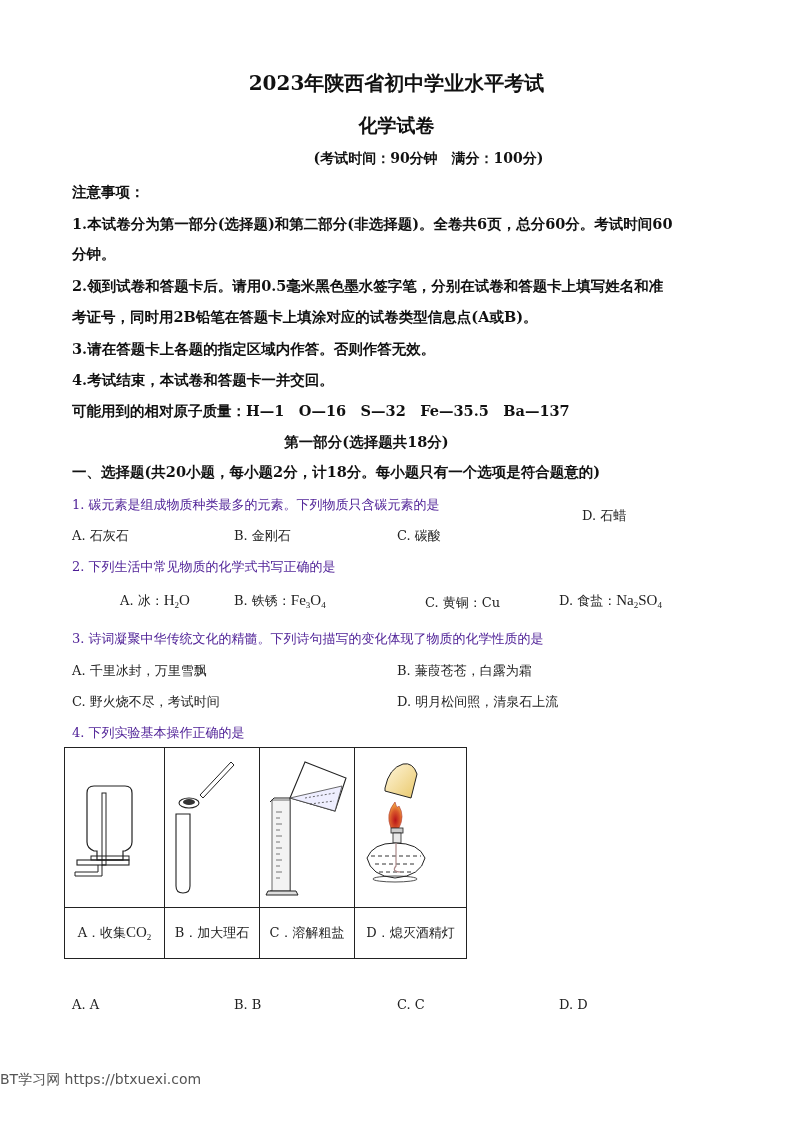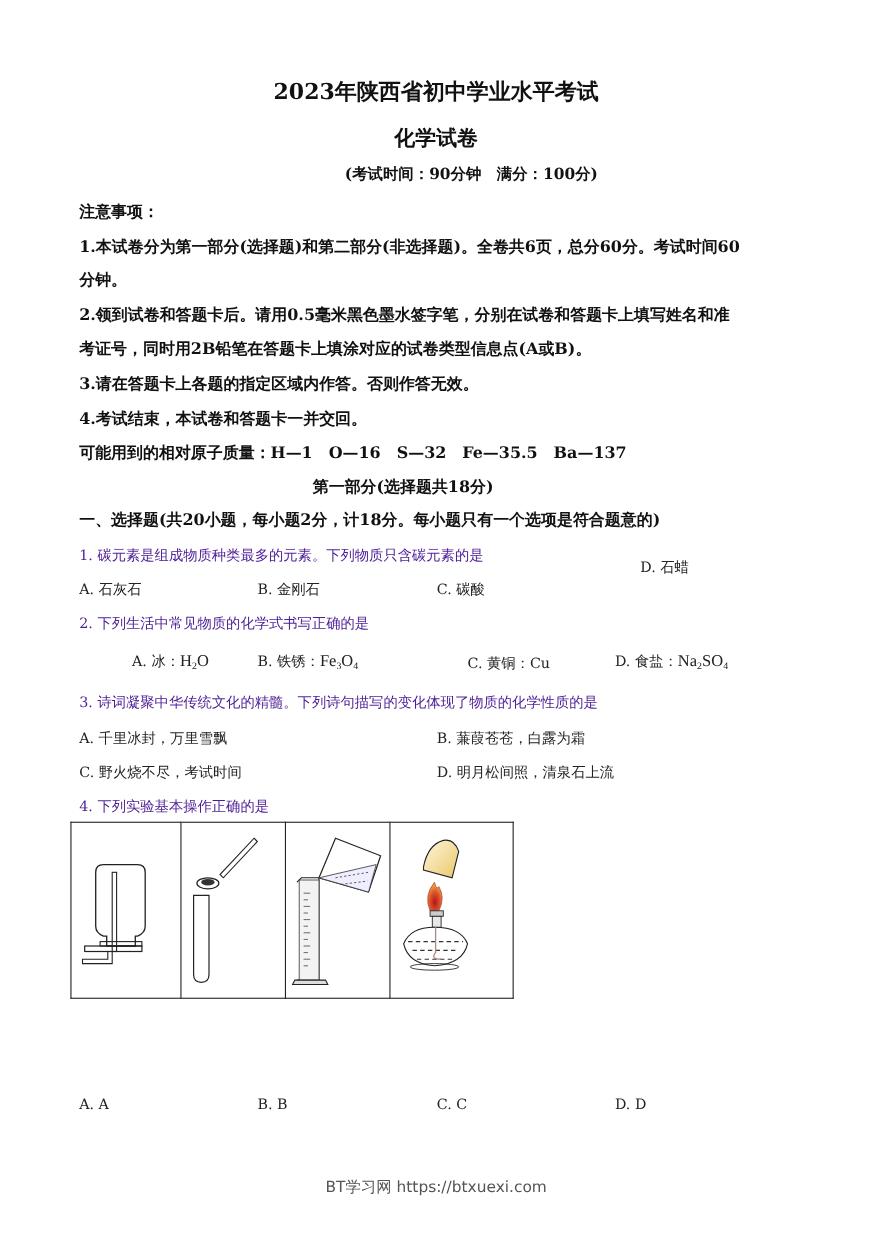--- a/index.html
+++ b/index.html
@@ -12,21 +12,21 @@
   .t3 { top:150px; font-size:14px;padding-left:32px; }
   .bold { font-weight:bold; font-size:14.5px; }
   .q { font-size:13px; color:#4c1d95; }
   .opt { font-size:13px; color:#222; }
   .formula { font-family:"Liberation Serif",serif; font-size:15px; }
   sub { font-size:9px; vertical-align:-3px; }
   table.ops { position:absolute; left:64px; top:747px; border-collapse:collapse; }
   table.ops td { border:1.3px solid #222; padding:0; vertical-align:middle; }
   table.ops td.img { height:155px; }
   table.ops td.lab { height:50px; font-size:13px; text-align:center; color:#222; }
-  .footer { left:0; width:793px; text-align:center; top:1071px; font-size:14px; color:#555;
+  .footer { left:0; width:793px; top:1071px; font-size:14px; color:#555;
             font-family:"DejaVu Sans","Liberation Sans",sans-serif; }
 </style>
 </head>
 <body>
 
 <div class="abs title t1">2023年陕西省初中学业水平考试</div>
 <div class="abs title t2">化学试卷</div>
 <div class="abs title t3">(考试时间：90分钟　满分：100分)</div>
 
 <div class="abs bold" style="left:72px;top:183px;">注意事项：</div>
@@ -137,20 +137,26 @@
         <g stroke="#333" stroke-width="1" stroke-dasharray="4,3">
           <line x1="16" y1="108" x2="66" y2="108"></line>
               <line x1="20" y1="116" x2="62" y2="116"></line>
               <line x1="24" y1="124" x2="58" y2="124"></line>
         </g>
         <path d="M41 95 L41 118 Q36 124 46 124" fill="none" stroke="#a88" stroke-width="1.2"></path>
         <ellipse cx="40" cy="131" rx="22" ry="3" fill="none" stroke="#222" stroke-width="0.8"></ellipse>
       </svg>
     </td>
   </tr>
+  <tr>
+    <td class="lab"><span>A．收集</span><span class="formula"><span>CO</span><sub>2</sub></span></td>
+    <td class="lab">B．加大理石</td>
+    <td class="lab">C．溶解粗盐</td>
+    <td class="lab">D．熄灭酒精灯</td>
+  </tr>
 </tbody>
   </table>
 
 <div class="abs opt" style="left:72px;top:997px;">A. A</div>
 <div class="abs opt" style="left:234px;top:997px;">B. B</div>
 <div class="abs opt" style="left:397px;top:997px;">C. C</div>
 <div class="abs opt" style="left:559px;top:997px;">D. D</div>
 
 <div class="abs footer">BT学习网 https://btxuexi.com</div>
 

